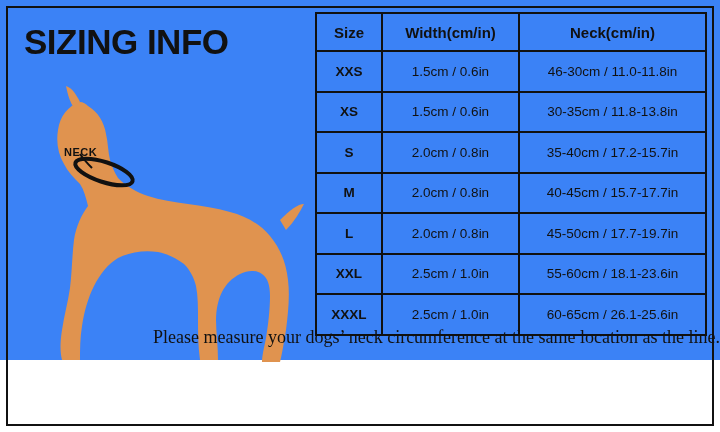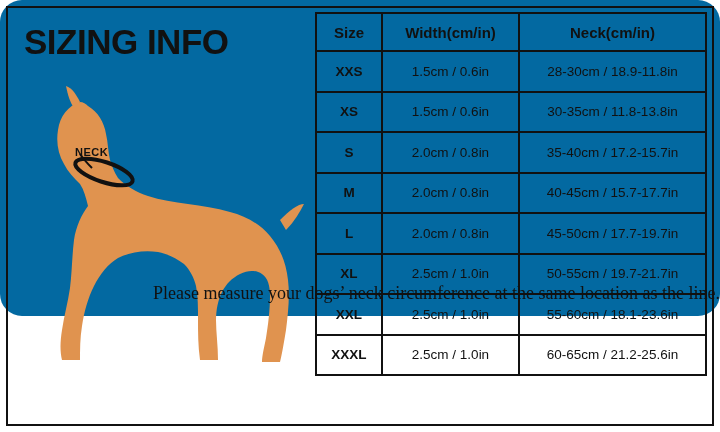--- a/index.html
+++ b/index.html
@@ -9,24 +9,23 @@
   body {
     width: 720px;
     height: 432px;
     background: #ffffff;
     font-family: "Liberation Sans", sans-serif;
     overflow: hidden;
   }
   .page {
     position: relative;
     width: 720px;
-    height: 316px;
+    height: 360px;
     box-sizing: border-box;
-    background: #0369a1;
-    border-radius: 22px;
+    background: #3b82f6;
   }
   .border-frame {
     position: absolute;
     left: 6px;
     top: 6px;
     width: 708px;
     height: 420px;
     border: 2px solid #111;
     box-sizing: border-box;
   }
@@ -52,21 +51,21 @@
   }
   .dog-wrap {
     position: absolute;
     left: 8px;
     top: 70px;
     width: 290px;
     height: 300px;
   }
   .neck-label {
     position: absolute;
-    left: 57px;
+    left: 46px;
     top: 66px;
     font-size: 11px;
     font-weight: bold;
     color: #111;
     letter-spacing: 0.5px;
     z-index: 5;
   }
 
   
   .table-area {
@@ -194,21 +193,21 @@
         <tr>
           <th>Size</th>
           <th>Width(cm/in)</th>
           <th>Neck(cm/in)</th>
         </tr>
       </thead>
       <tbody>
         <tr>
           <td class="size-cell">XXS</td>
           <td>1.5cm / 0.6in</td>
-          <td>28-30cm / 18.9-11.8in</td>
+          <td>46-30cm / 11.0-11.8in</td>
         </tr>
         <tr>
           <td class="size-cell">XS</td>
           <td>1.5cm / 0.6in</td>
           <td>30-35cm / 11.8-13.8in</td>
         </tr>
         <tr>
           <td class="size-cell">S</td>
           <td>2.0cm / 0.8in</td>
           <td>35-40cm / 17.2-15.7in</td>
@@ -217,32 +216,27 @@
           <td class="size-cell">M</td>
           <td>2.0cm / 0.8in</td>
           <td>40-45cm / 15.7-17.7in</td>
         </tr>
         <tr>
           <td class="size-cell">L</td>
           <td>2.0cm / 0.8in</td>
           <td>45-50cm / 17.7-19.7in</td>
         </tr>
         <tr>
-          <td class="size-cell">XL</td>
-          <td>2.5cm / 1.0in</td>
-          <td>50-55cm / 19.7-21.7in</td>
-        </tr>
-        <tr>
           <td class="size-cell">XXL</td>
           <td>2.5cm / 1.0in</td>
           <td>55-60cm / 18.1-23.6in</td>
         </tr>
         <tr>
           <td class="size-cell">XXXL</td>
           <td>2.5cm / 1.0in</td>
-          <td>60-65cm / 21.2-25.6in</td>
+          <td>60-65cm / 26.1-25.6in</td>
         </tr>
       </tbody>
     </table>
   </div>
 
   <div class="footer-note">Please measure your dogs’  neck circumference at the same location as the line.</div>
 </div>
 
 </body></html>

